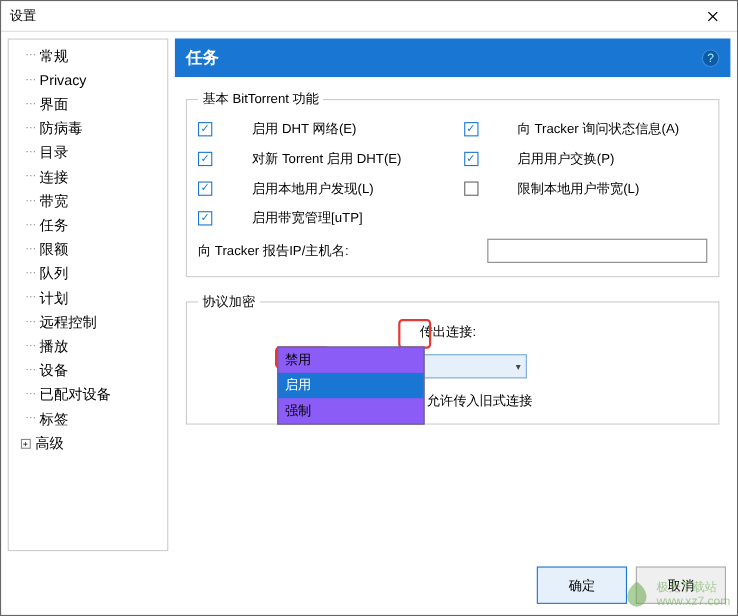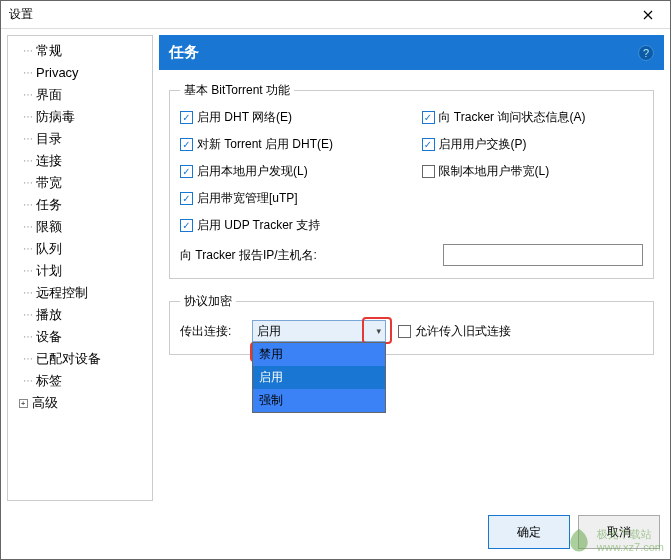--- a/index.html
+++ b/index.html
@@ -21,31 +21,31 @@
   .header-title { font-size: 15px; font-weight: bold; }
   .help-icon { width: 16px; height: 16px; border-radius: 50%; background: #0d5aa7; color: #aee; display: flex; align-items: center; justify-content: center; font-size: 11px; border: 1px solid #3a8fdc; }
   .panel { flex: 1; padding: 12px 10px 4px 10px; position: relative; }
   fieldset { border: 1px solid #ccc; padding: 10px 10px 12px 10px; margin-bottom: 14px; position: relative; }
   legend { padding: 0 4px; font-size: 12px; }
   .row { display: flex; gap: 20px; margin-bottom: 10px; }
   .col { flex: 1; display: flex; align-items: center; gap: 4px; }
   .chk { width: 13px; height: 13px; border: 1px solid #1976d2; display: inline-flex; align-items: center; justify-content: center; flex-shrink: 0; }
   .chk.checked::after { content: "✓"; font-size: 10px; color: #1976d2; line-height: 1; }
   .chk.unchecked { border-color: #666; }
-  .label { font-size: 12px; }
+  .label { font-size: 12px; margin-left: 32px; }
   .formrow { display: flex; align-items: center; gap: 10px; margin-top: 4px; }
   .formlabel { font-size: 12px; }
   .textinput { width: 200px; height: 22px; border: 1px solid #888; padding: 2px 4px; font-size: 12px; }
-  .combo-row { display: flex; align-items: center; gap: 12px; position: relative; }
+  .combo-row { display: flex; align-items: center; gap: 12px; position: relative; flex-direction: column; }
   .combo-label { width: 60px; font-size: 12px; }
   .combo { width: 134px; height: 22px; border: 1px solid #7aa7d8; background: #e6f0fa; display: flex; align-items: center; justify-content: space-between; padding: 0 4px; position: relative; }
   .combo .val { font-size: 12px; }
   .combo .arrow { font-size: 9px; color: #444; }
   .redbox { position: absolute; border: 2px solid #e53935; border-radius: 4px; pointer-events: none; }
-  .dropdown { position: absolute; left: 72px; top: 22px; width: 134px; border: 1px solid #666; background: #3b82f6; z-index: 5; }
+  .dropdown { position: absolute; left: 72px; top: 22px; width: 134px; border: 1px solid #666; background: #8b5cf6; z-index: 5; }
   .dropdown .opt { padding: 3px 6px; font-size: 12px; }
   .dropdown .opt.sel { background: #1976d2; color: #fff; }
   .after-combo { display: flex; align-items: center; gap: 4px; }
   .buttons { border-top: none; padding: 8px 10px 10px 0; display: flex; justify-content: flex-end; gap: 8px; }
   .btn { min-width: 82px; height: 26px; border: 1px solid #aaa; background: #efefef; font-size: 12px; display: inline-flex; align-items: center; justify-content: center; padding: 16px 10px; }
   .btn.primary { border: 1px solid #1976d2; background: #e6f0fa; }
   .watermark { position: absolute; right: 6px; bottom: 4px; opacity: 0.55; display: flex; align-items: center; gap: 4px; pointer-events: none; }
   .watermark svg { width: 28px; height: 28px; }
   .watermark .wmtext { font-size: 11px; color: #6aa84f; line-height: 1.2; text-align: left; }
 </style>
@@ -175,27 +175,20 @@
                 <span class="chk unchecked"></span>
                 <span class="label">限制本地用户带宽(L)</span>
               </div>
           </div>
           <div class="row">
             <div class="col">
                 <span class="chk checked"></span>
                 <span class="label">启用带宽管理[uTP]</span>
               </div>
           </div>
-          <div class="row">
-            <div class="col">
-                <span class="chk checked"></span>
-                <span class="label">启用 UDP Tracker 支持</span>
-              </div>
-            <div class="col"></div>
-          </div>
           <div class="formrow">
             <span class="formlabel">向 Tracker 报告IP/主机名:</span>
             <div style="flex:1"></div>
             <input class="textinput" value="" style="">
           </div>
         </fieldset>
 
         <fieldset style="overflow:visible">
           <legend>协议加密</legend>
           <div class="combo-row">

